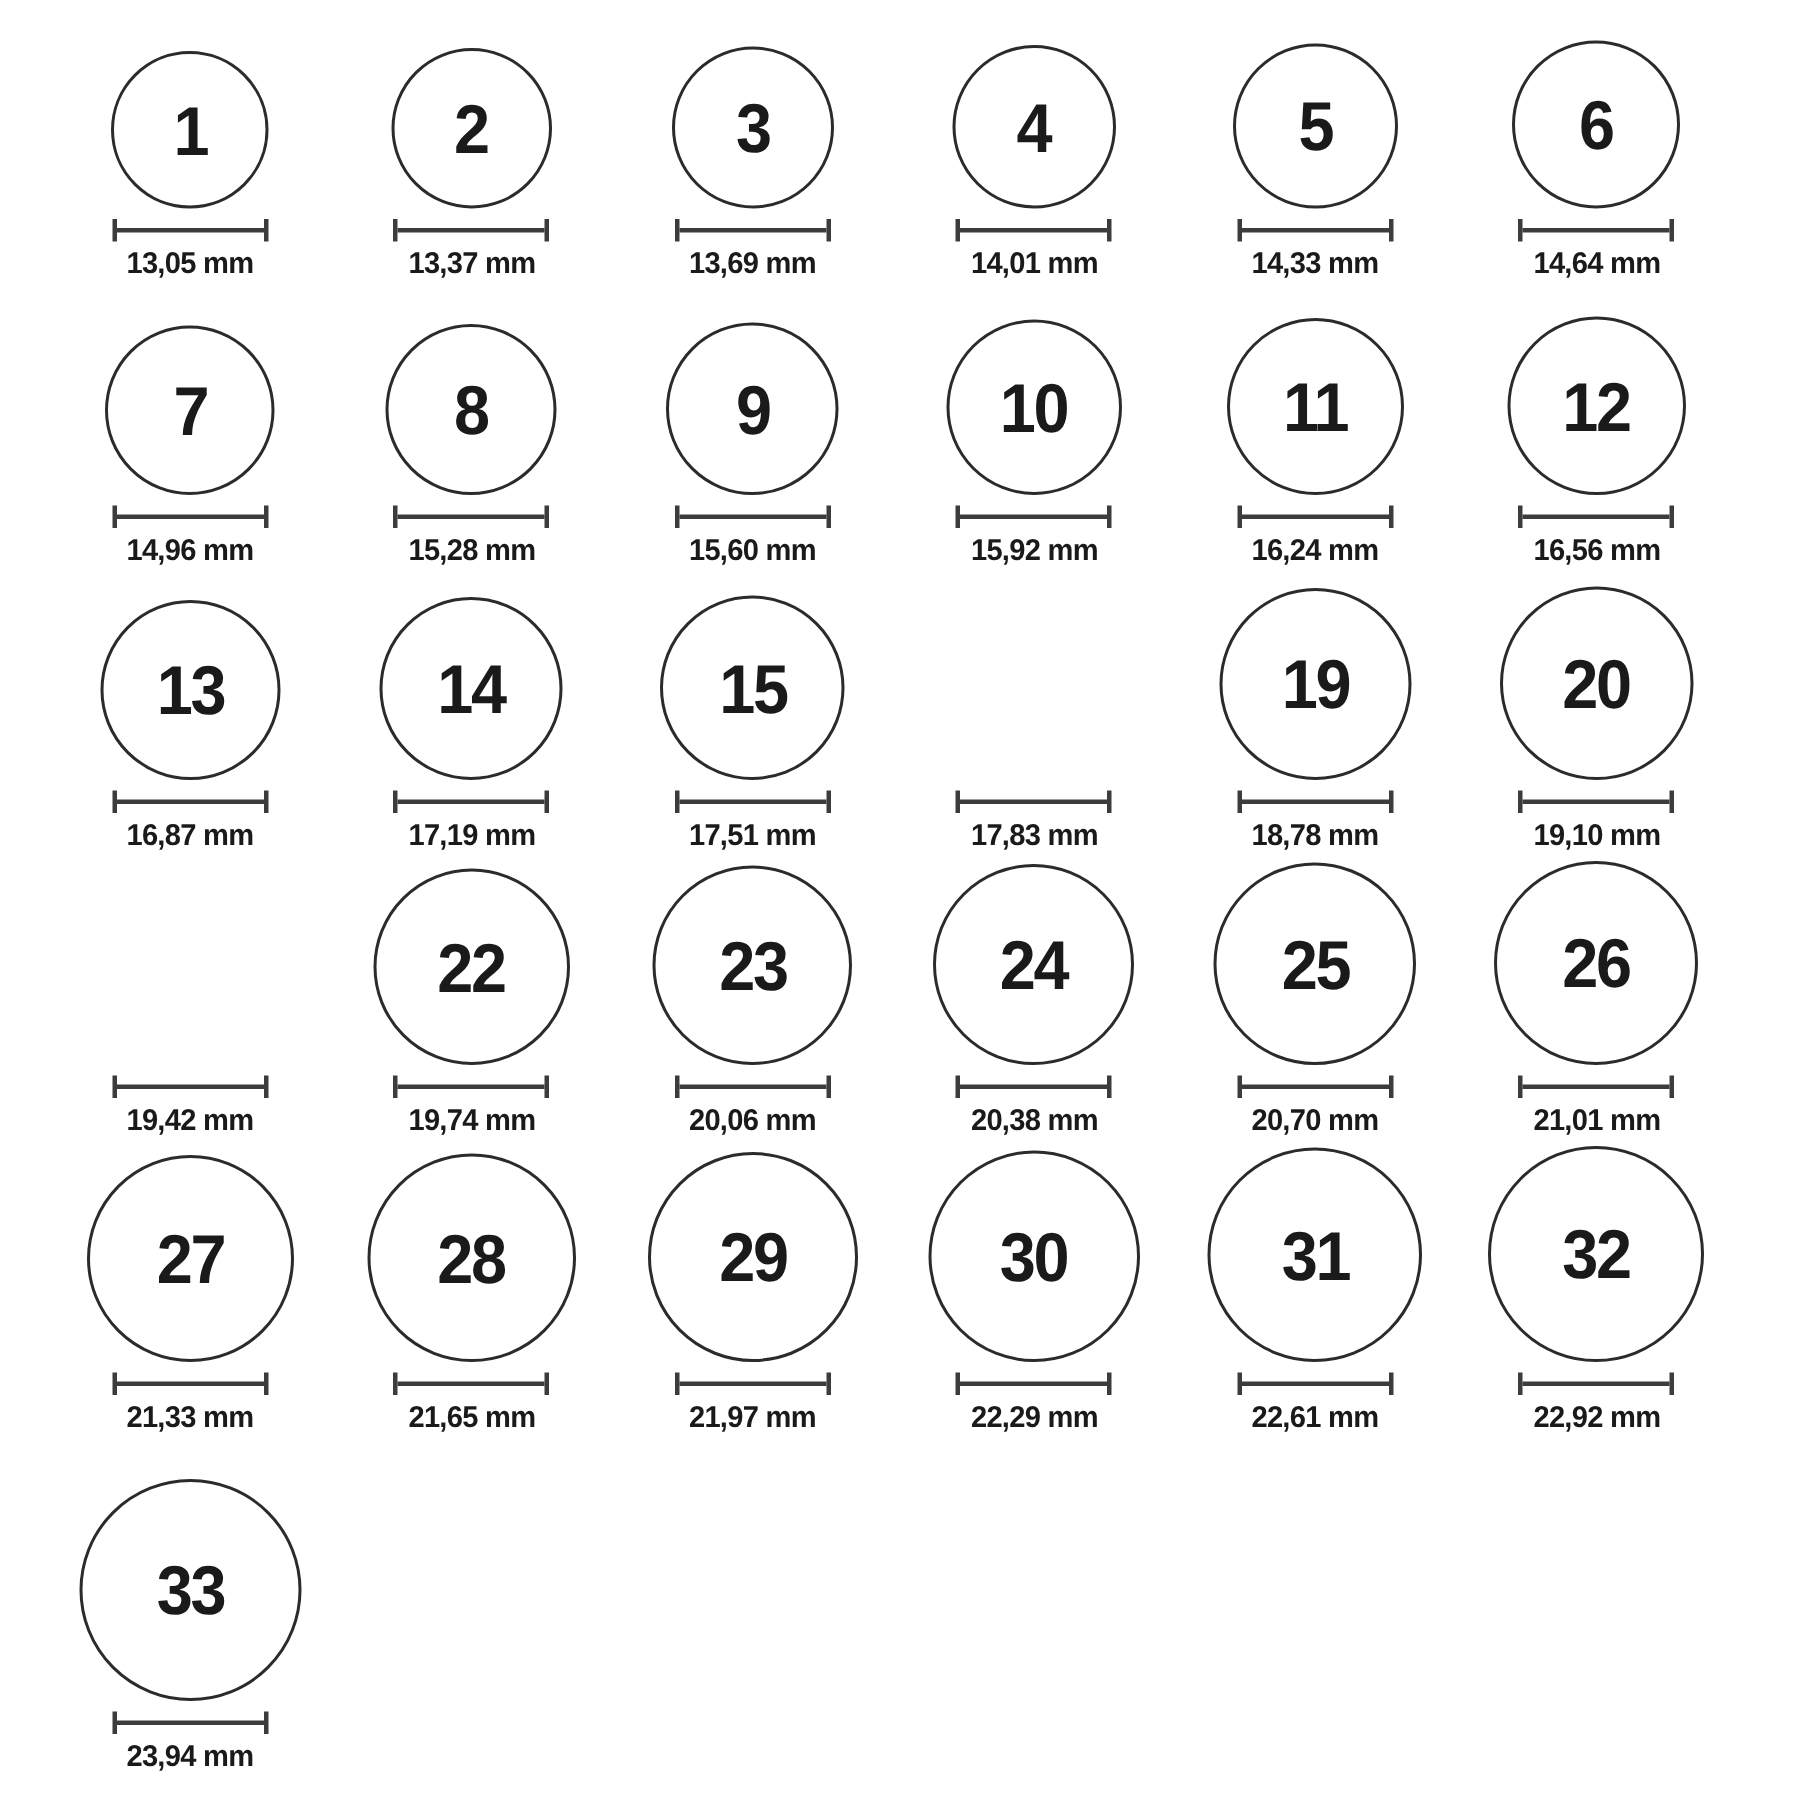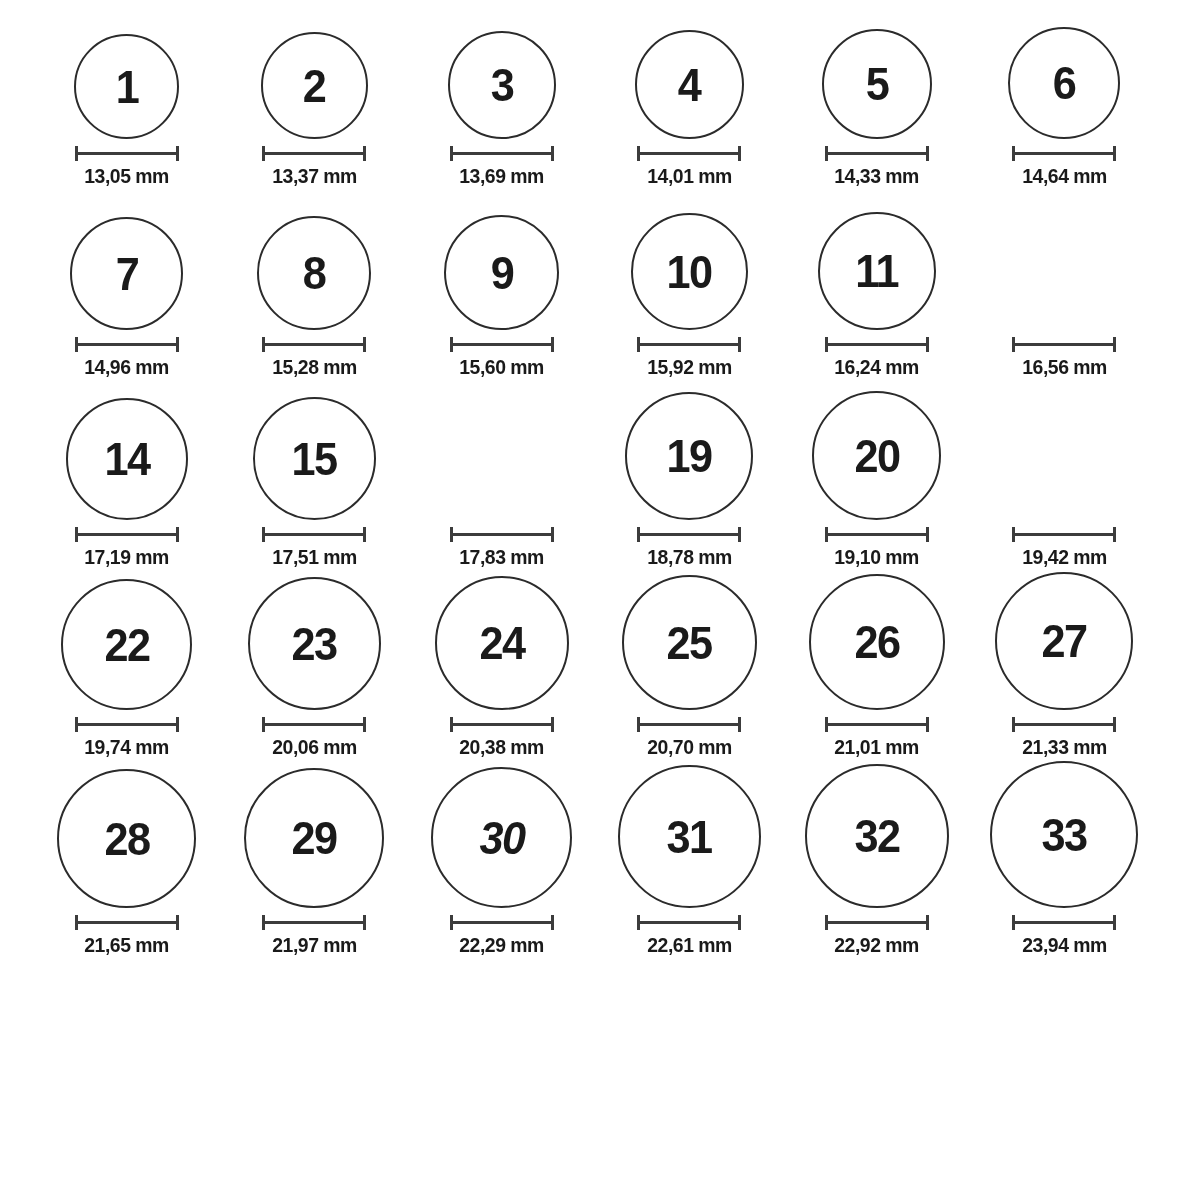--- a/index.html
+++ b/index.html
@@ -152,24 +152,34 @@
 
   <div class="cell">
     <div class="circle" style="width: 118px; height: 118px;">
       <span class="num">11</span>
     </div>
     <div class="dim-line" style="width: 104px;"></div>
     <div class="label">16,24 mm</div>
   </div>
 
   <div class="cell">
+    <div class="circle" style="width: 119px; height: 119px;">
+      <span class="num">12</span>
+    </div>
     <div class="dim-line" style="width: 104px;"></div>
     <div class="label">16,56 mm</div>
   </div>
 
+  <div class="cell">
+    <div class="circle" style="width: 120px; height: 120px;">
+      <span class="num">13</span>
+    </div>
+    <div class="dim-line" style="width: 104px;"></div>
+    <div class="label">16,87 mm</div>
+  </div>
 
   <div class="cell">
     <div class="circle" style="width: 122px; height: 122px;">
       <span class="num">14</span>
     </div>
     <div class="dim-line" style="width: 104px;"></div>
     <div class="label">17,19 mm</div>
   </div>
 
   <div class="cell">
@@ -266,21 +276,21 @@
 
   <div class="cell">
     <div class="circle" style="width: 140px; height: 140px;">
       <span class="num">29</span>
     </div>
     <div class="dim-line" style="width: 104px;"></div>
     <div class="label">21,97 mm</div>
   </div>
 
   <div class="cell">
-    <div class="circle" style="width: 141px; height: 141px; font-style: italic;">
+    <div class="circle" style="width: 141px; height: 141px;">
       <span class="num">30</span>
     </div>
     <div class="dim-line" style="width: 104px;"></div>
     <div class="label">22,29 mm</div>
   </div>
 
   <div class="cell">
     <div class="circle" style="width: 143px; height: 143px; text-align: center;">
       <span class="num">31</span>
     </div>

